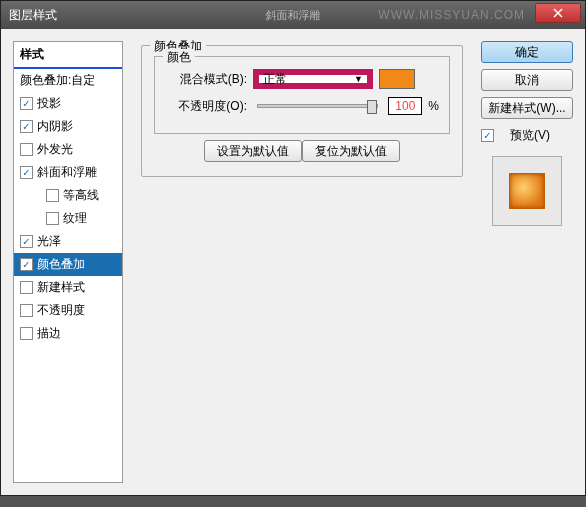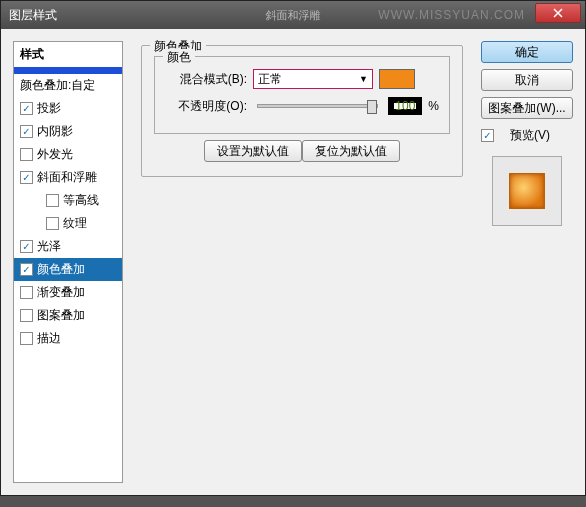--- a/index.html
+++ b/index.html
@@ -6,38 +6,38 @@
 body { font-family: "Microsoft YaHei", SimSun, sans-serif; font-size: 12px; background: #535353; width: 586px; height: 507px; overflow: hidden; }
 .window { width: 586px; height: 496px; background: #535353; border: 1px solid #222; }
 .titlebar { height: 28px; background: linear-gradient(#6a6a6a, #4a4a4a); display: flex; align-items: center; padding: 0 4px; color: #fff; position: relative; }
 .titlebar-title { flex: 1; padding-left: 4px; }
 .titlebar-text { position: absolute; left: 50%; transform: translateX(-50%); color: #bbb; font-size: 11px; }
 .watermark { position: absolute; right: 60px; color: #888; font-size: 12px; letter-spacing: 1px; }
 .close-btn { width: 46px; height: 20px; background: linear-gradient(#e06060, #c03030); border: 1px solid #803030; border-radius: 2px; color: #fff; display: flex; align-items: center; justify-content: center; margin-left: auto; margin-top: -4px; }
 .close-btn svg { width: 10px; height: 10px; }
 .content { display: flex; padding: 12px; gap: 10px; height: calc(100% - 28px); background: #f0f0f0; }
 .sidebar { width: 110px; background: #fff; border: 1px solid #999; display: flex; flex-direction: column; }
-.sidebar-header { padding: 4px 6px; border-bottom: 7px solid #1d4ed8; font-weight: bold; }
+.sidebar-header { padding: 4px 6px; border-bottom: 2px solid #1d4ed8; font-weight: bold; }
 .sidebar-item { padding: 3px 6px; display: flex; align-items: center; gap: 4px; cursor: default; }
 .sidebar-item.indent { padding-left: 32px; }
 .sidebar-item.selected { background: #1a6fb0; color: #fff; }
 .cb { width: 13px; height: 13px; border: 1px solid #888; background: #fff; display: inline-flex; align-items: center; justify-content: center; font-size: 10px; color: #1a6fb0; }
 .cb.checked::before { content: "✓"; }
 .main { flex: 1; padding: 4px 8px; }
 .fieldset { border: 1px solid #aaa; border-radius: 2px; padding: 10px 12px 14px; margin-bottom: 8px; position: relative; }
 .fieldset-label { position: absolute; top: -8px; left: 8px; background: #f0f0f0; padding: 0 4px; }
 .inner-fieldset { border: 1px solid #aaa; padding: 12px 10px 10px; position: relative; }
 .row { display: flex; align-items: center; gap: 6px; margin-bottom: 8px; }
 .row-label { width: 82px; text-align: right; }
-.select { width: 120px; height: 20px; border: 1px solid #be185d; background: #fff; display: flex; align-items: center; justify-content: space-between; padding: 0 4px; }
+.select { width: 120px; height: 20px; border: 6px solid #be185d; background: #fff; display: flex; align-items: center; justify-content: space-between; padding: 0 4px; }
 .select-arrow { font-size: 9px; }
 .swatch { width: 36px; height: 20px; background: #f08918; border: 1px solid #666; }
 .slider { flex: 1; height: 4px; background: #ccc; border: 1px solid #999; position: relative; margin: 0 4px; }
 .slider-thumb { position: absolute; right: 0; top: -5px; width: 10px; height: 14px; background: #ddd; border: 1px solid #666; }
-.numbox { width: 34px; height: 18px; border: 6px solid #000000; background: #fff; text-align: center; color: #4d7c0f; display: flex; align-items: center; justify-content: center; }
+.numbox { width: 34px; height: 18px; border: 1px solid #000000; background: #fff; text-align: center; color: #ef4444; display: flex; align-items: center; justify-content: center; }
 .btn-row { display: flex; justify-content: center; margin-top: 6px; }
 .btn { height: 22px; padding: 0 12px; background: linear-gradient(#fdfdfd, #e4e4e4); border: 1px solid #888; border-radius: 3px; display: flex; align-items: center; }
 .rightcol { width: 92px; display: flex; flex-direction: column; gap: 6px; align-items: stretch; }
 .r-btn { height: 22px; background: linear-gradient(#fdfdfd, #e4e4e4); border: 1px solid #888; border-radius: 3px; display: flex; align-items: center; justify-content: center; }
 .r-btn.primary { background: linear-gradient(#cde8fb, #a8d4f0); border: 1px solid #3a7ab8; }
 .preview-row { display: flex; align-items: center; gap: 16px; padding: 2px 0; }
 .preview-box { width: 70px; height: 70px; background: #e8e8e8; border: 1px solid #aaa; display: flex; align-items: center; justify-content: center; margin: 4px auto 0; }
 .preview-inner { width: 36px; height: 36px; background: radial-gradient(circle at 40% 40%, #ffd070, #e07810 70%); border: 1px solid #c06000; box-shadow: inset 0 0 4px rgba(120,40,0,0.6); }
 </style>
 </head>
@@ -89,25 +89,25 @@
           <div class="sidebar-item">
             <span class="cb checked"></span>
             <span>光泽</span>
           </div>
           <div class="sidebar-item selected">
             <span class="cb checked"></span>
             <span>颜色叠加</span>
           </div>
           <div class="sidebar-item">
             <span class="cb"></span>
-            <span>渐变叠加</span>
+            <span>新建样式</span>
           </div>
           <div class="sidebar-item">
             <span class="cb"></span>
-            <span>图案叠加</span>
+            <span>不透明度</span>
           </div>
           <div class="sidebar-item">
             <span class="cb"></span>
             <span>描边</span>
           </div>
         </div>
     </div>
 
     <div class="main">
       <div class="fieldset">
@@ -146,21 +146,21 @@
     </div>
 
     <div class="rightcol">
       <div class="r-btn primary">
           <span>确定</span>
         </div>
       <div class="r-btn">
           <span>取消</span>
         </div>
       <div class="r-btn">
-          <span>图案叠加(W)...</span>
+          <span>新建样式(W)...</span>
         </div>
       <div class="preview-row">
         <span class="cb checked"></span>
         <span>预览(V)</span>
       </div>
       <div class="preview-box">
         <div class="preview-inner"></div>
       </div>
     </div>
   </div>

